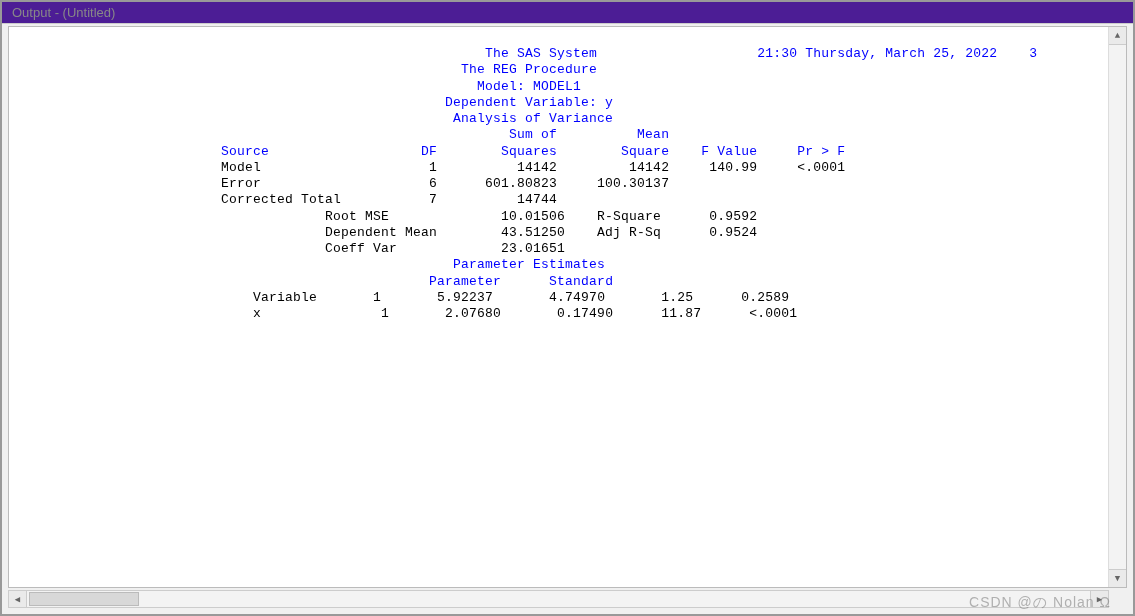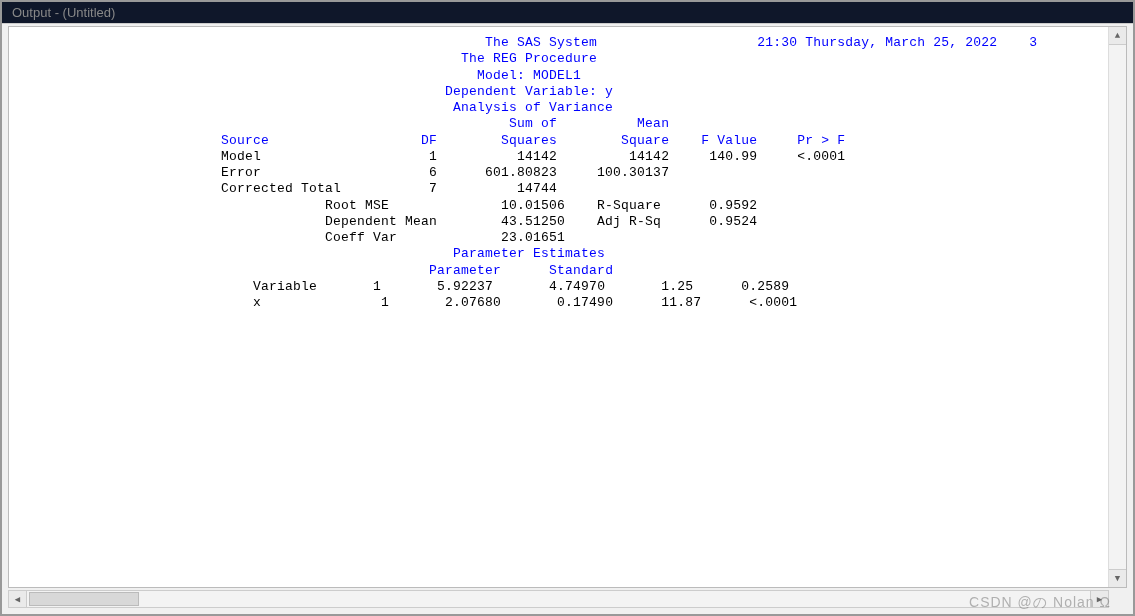--- a/index.html
+++ b/index.html
@@ -6,42 +6,42 @@
   body {
     background: #f0f0f0;
     font-family: "Courier New", monospace;
     width: 1135px;
     height: 616px;
     overflow: hidden;
     position: relative;
     border: 2px solid #999;
   }
   .titlebar {
-    background: #0f172a;
+    background: #4c1d95;
     color: #888;
     font-family: Arial, sans-serif;
     font-size: 13px;
     padding: 3px 10px;
     border-bottom: 1px solid #ccc;
     height: 22px;
   }
   .output-area {
     position: absolute;
     top: 24px;
     left: 6px;
     right: 6px;
     bottom: 26px;
     background: #fff;
     overflow: hidden;
     border: 1px solid #bbb;
   }
   .content {
     position: absolute;
     top: 0; left: 0; right: 18px; bottom: 0;
-    padding: 8px 20px;
+    padding: 19px 20px;
     font-size: 13px;
     line-height: 1.25;
     letter-spacing: 0.2px;
   }
   .scrollbar-v {
     position: absolute;
     top: 0; right: 0; bottom: 0;
     width: 18px;
     background: #f3f3f3;
     border-left: 1px solid #ddd;

